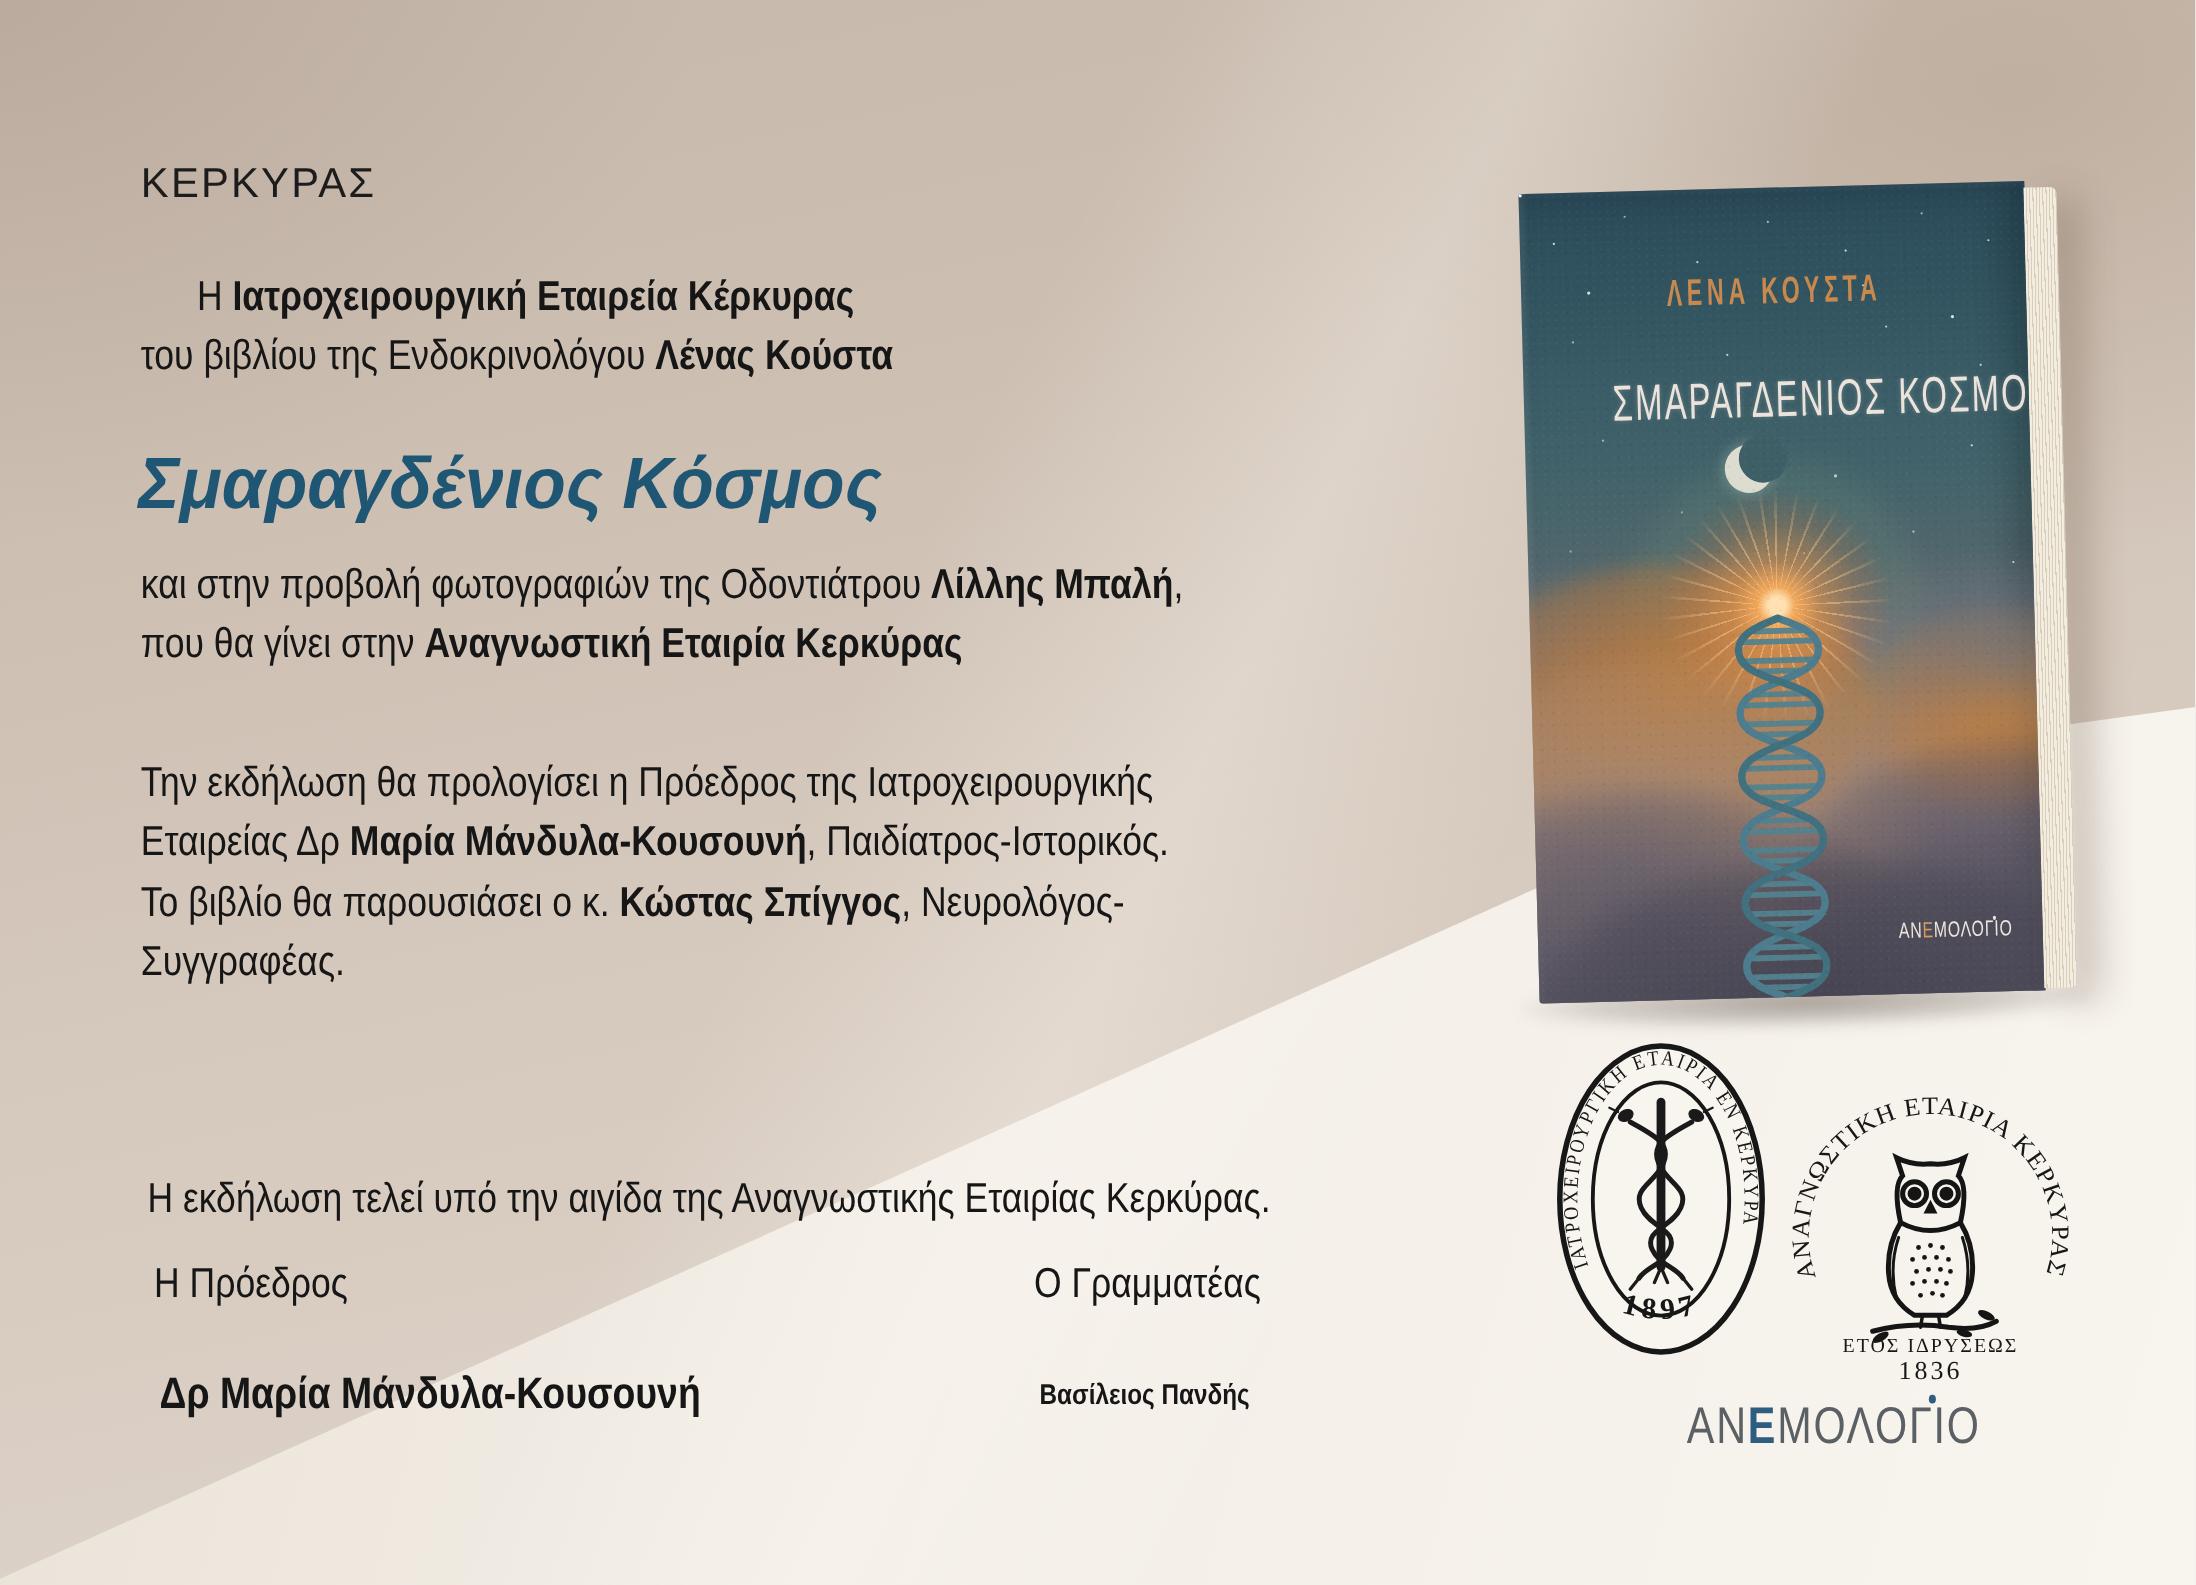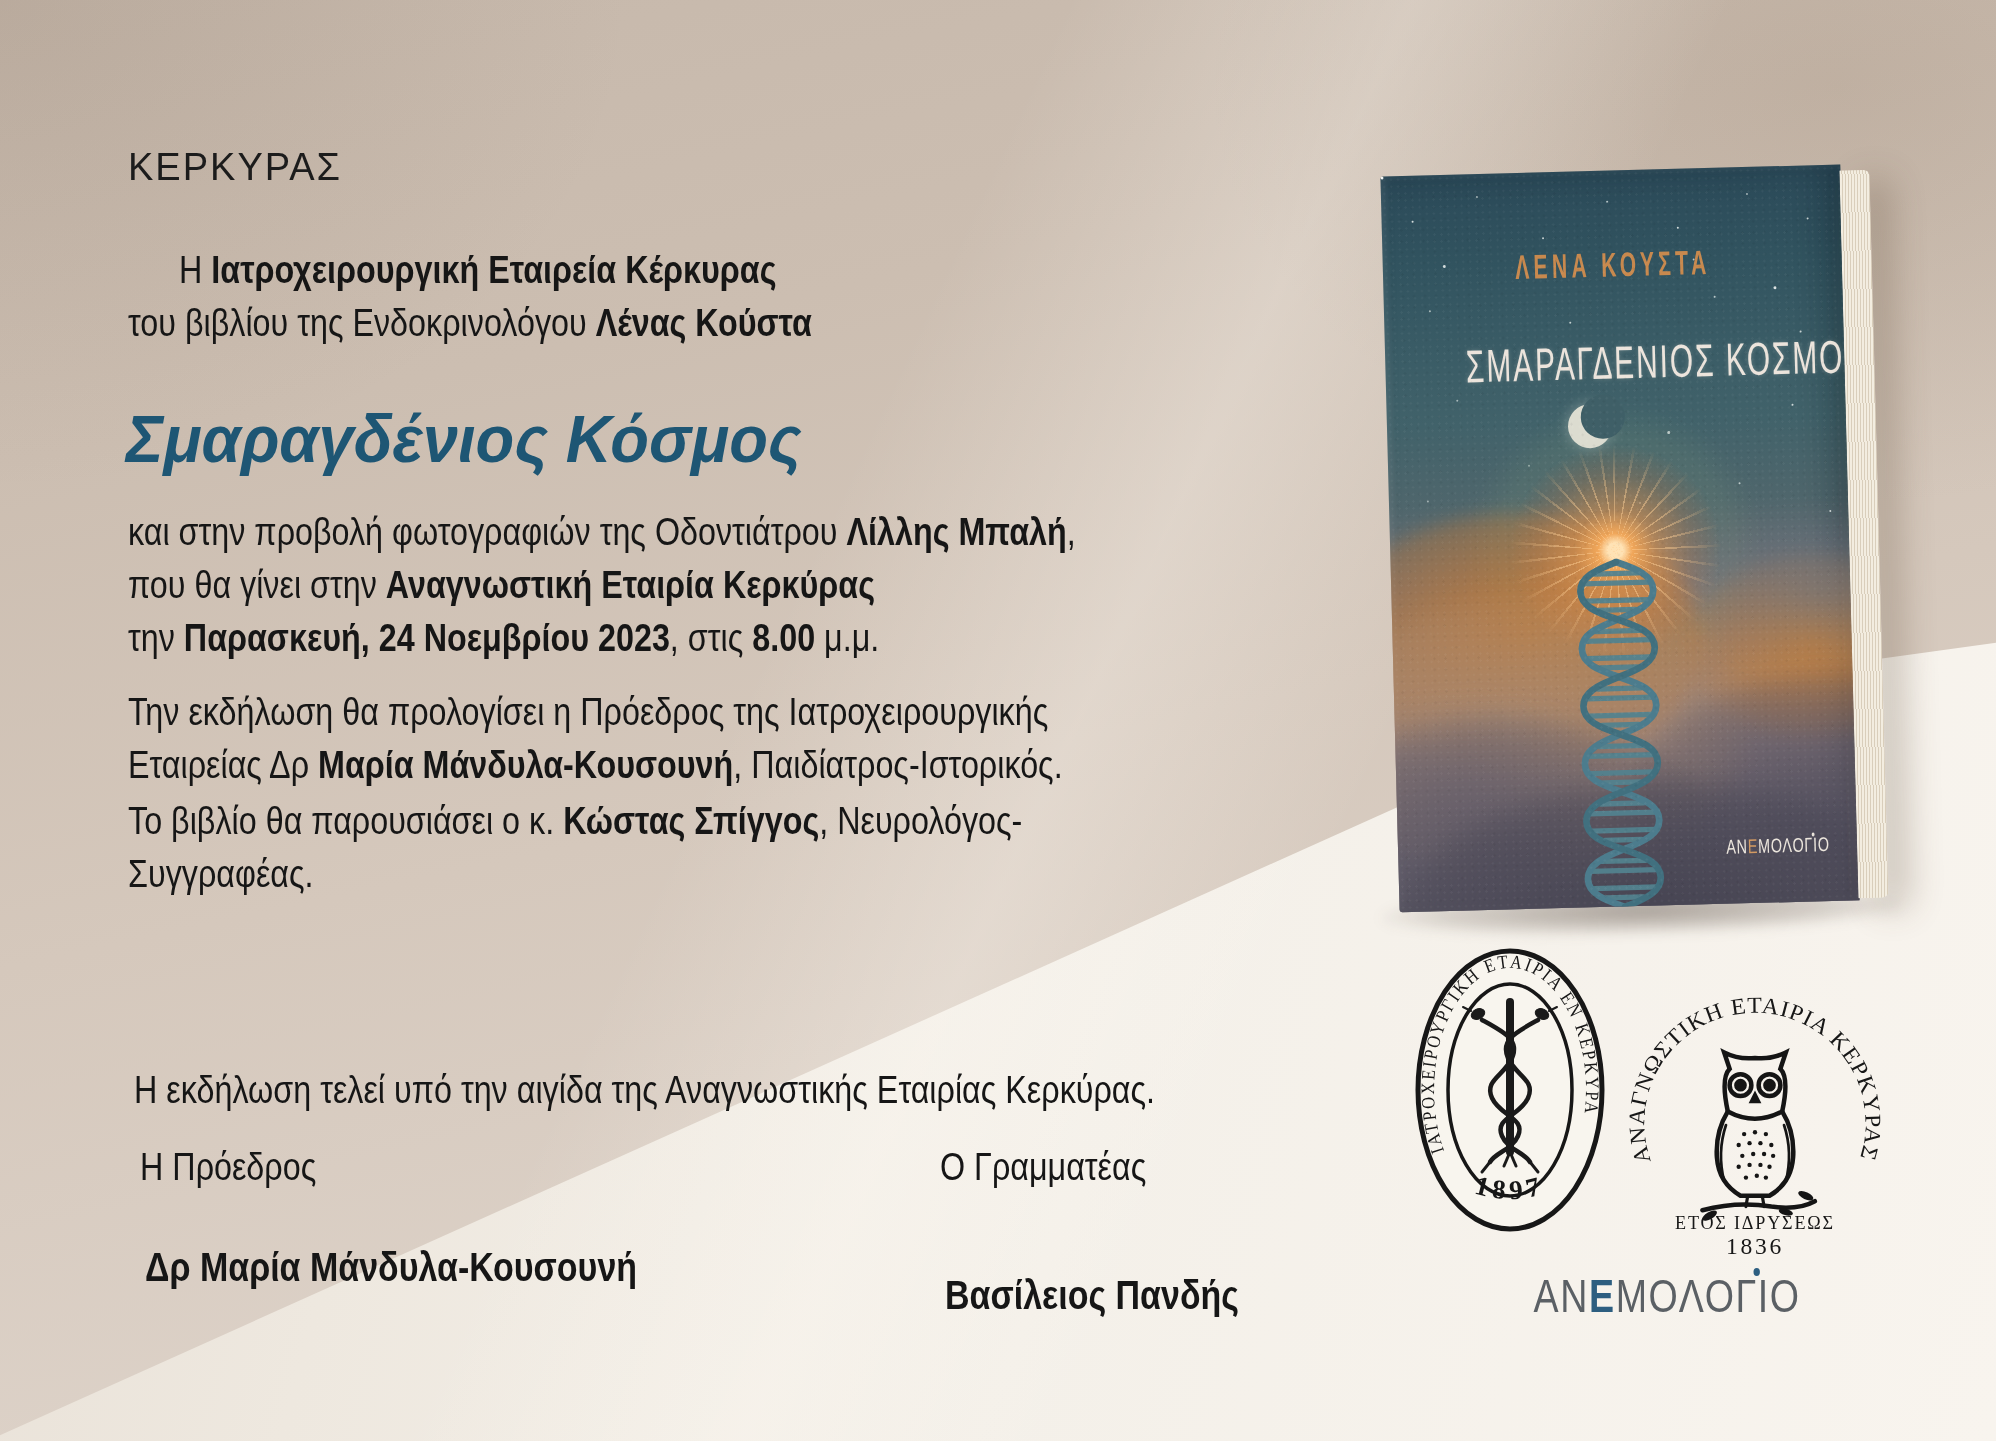--- a/index.html
+++ b/index.html
@@ -32,21 +32,21 @@
     font-style:italic; font-weight:600; color:#1e5674; white-space:nowrap;
     transform:scaleX(.96); transform-origin:0 50%; }
   .p2 { left:128px; top:506px; }
   .p3 { left:128px; top:686px; }
   .p4 { left:128px; top:795px; }
   .p5 { left:128px; top:938px; }
   .aegis { left:134px; top:1064px; }
   .role-left  { left:140px; top:1141px; }
   .role-right { left:940px; top:1141px; }
   .name-left  { left:145px; top:1241px; font-weight:700; font-size:40px; }
-  .name-right { left:945px; top:1241px; font-weight:700; font-size:40px;margin-top:28px; }
+  .name-right { left:945px; top:1241px; font-weight:700; font-size:26px; }
 
   
   .book-shadow { position:absolute; left:1382px; top:888px; width:520px; height:46px;
     background:radial-gradient(ellipse at 50% 50%, rgba(58,44,34,.42), rgba(58,44,34,.16) 55%, transparent 75%);
     filter:blur(6px); transform:rotate(-1.5deg); }
 
   .book { position:absolute; left:1390px; top:170px; width:492px; height:740px;
     transform:rotate(-1.5deg); transform-origin:50% 50%; }
 
   .pages { position:absolute; left:459px; top:6px; width:30px; height:728px;
@@ -149,21 +149,20 @@
   <div class="txt p1">
     <div class="line"><span class="cond"><span>Η </span><b>Ιατροχειρουργική Εταιρεία Κέρκυρας</b></span></div>
     <div class="line"><span class="cond"><span>του βιβλίου της Ενδοκρινολόγου </span><b>Λένας Κούστα</b></span></div>
   </div>
 
   <div class="book-title">Σμαραγδένιος Κόσμος</div>
 
   <div class="txt p2">
     <div class="line"><span class="cond"><span>και στην προβολή φωτογραφιών  της Οδοντιάτρου </span><b>Λίλλης Μπαλή</b><span>,</span></span></div>
     <div class="line"><span class="cond"><span>που θα γίνει στην </span><b>Αναγνωστική Εταιρία Κερκύρας</b></span></div>
-    <div class="line"><span class="cond"><span>την </span><b>Παρασκευή, 24 Νοεμβρίου 2023</b><span>, στις </span><b>8.00</b><span> μ.μ.</span></span></div>
   </div>
 
   <div class="txt p3">
     <div class="line"><span class="cond"><span>Την εκδήλωση θα προλογίσει η Πρόεδρος της Ιατροχειρουργικής</span></span></div>
     <div class="line"><span class="cond"><span>Εταιρείας Δρ </span><b>Μαρία Μάνδυλα-Κουσουνή</b><span>, Παιδίατρος-Ιστορικός.</span></span></div>
   </div>
 
   <div class="txt p4">
     <div class="line"><span class="cond"><span>Το βιβλίο θα παρουσιάσει ο κ. </span><b>Κώστας Σπίγγος</b><span>, Νευρολόγος-</span></span></div>
     <div class="line"><span class="cond"><span>Συγγραφέας.</span></span></div>

